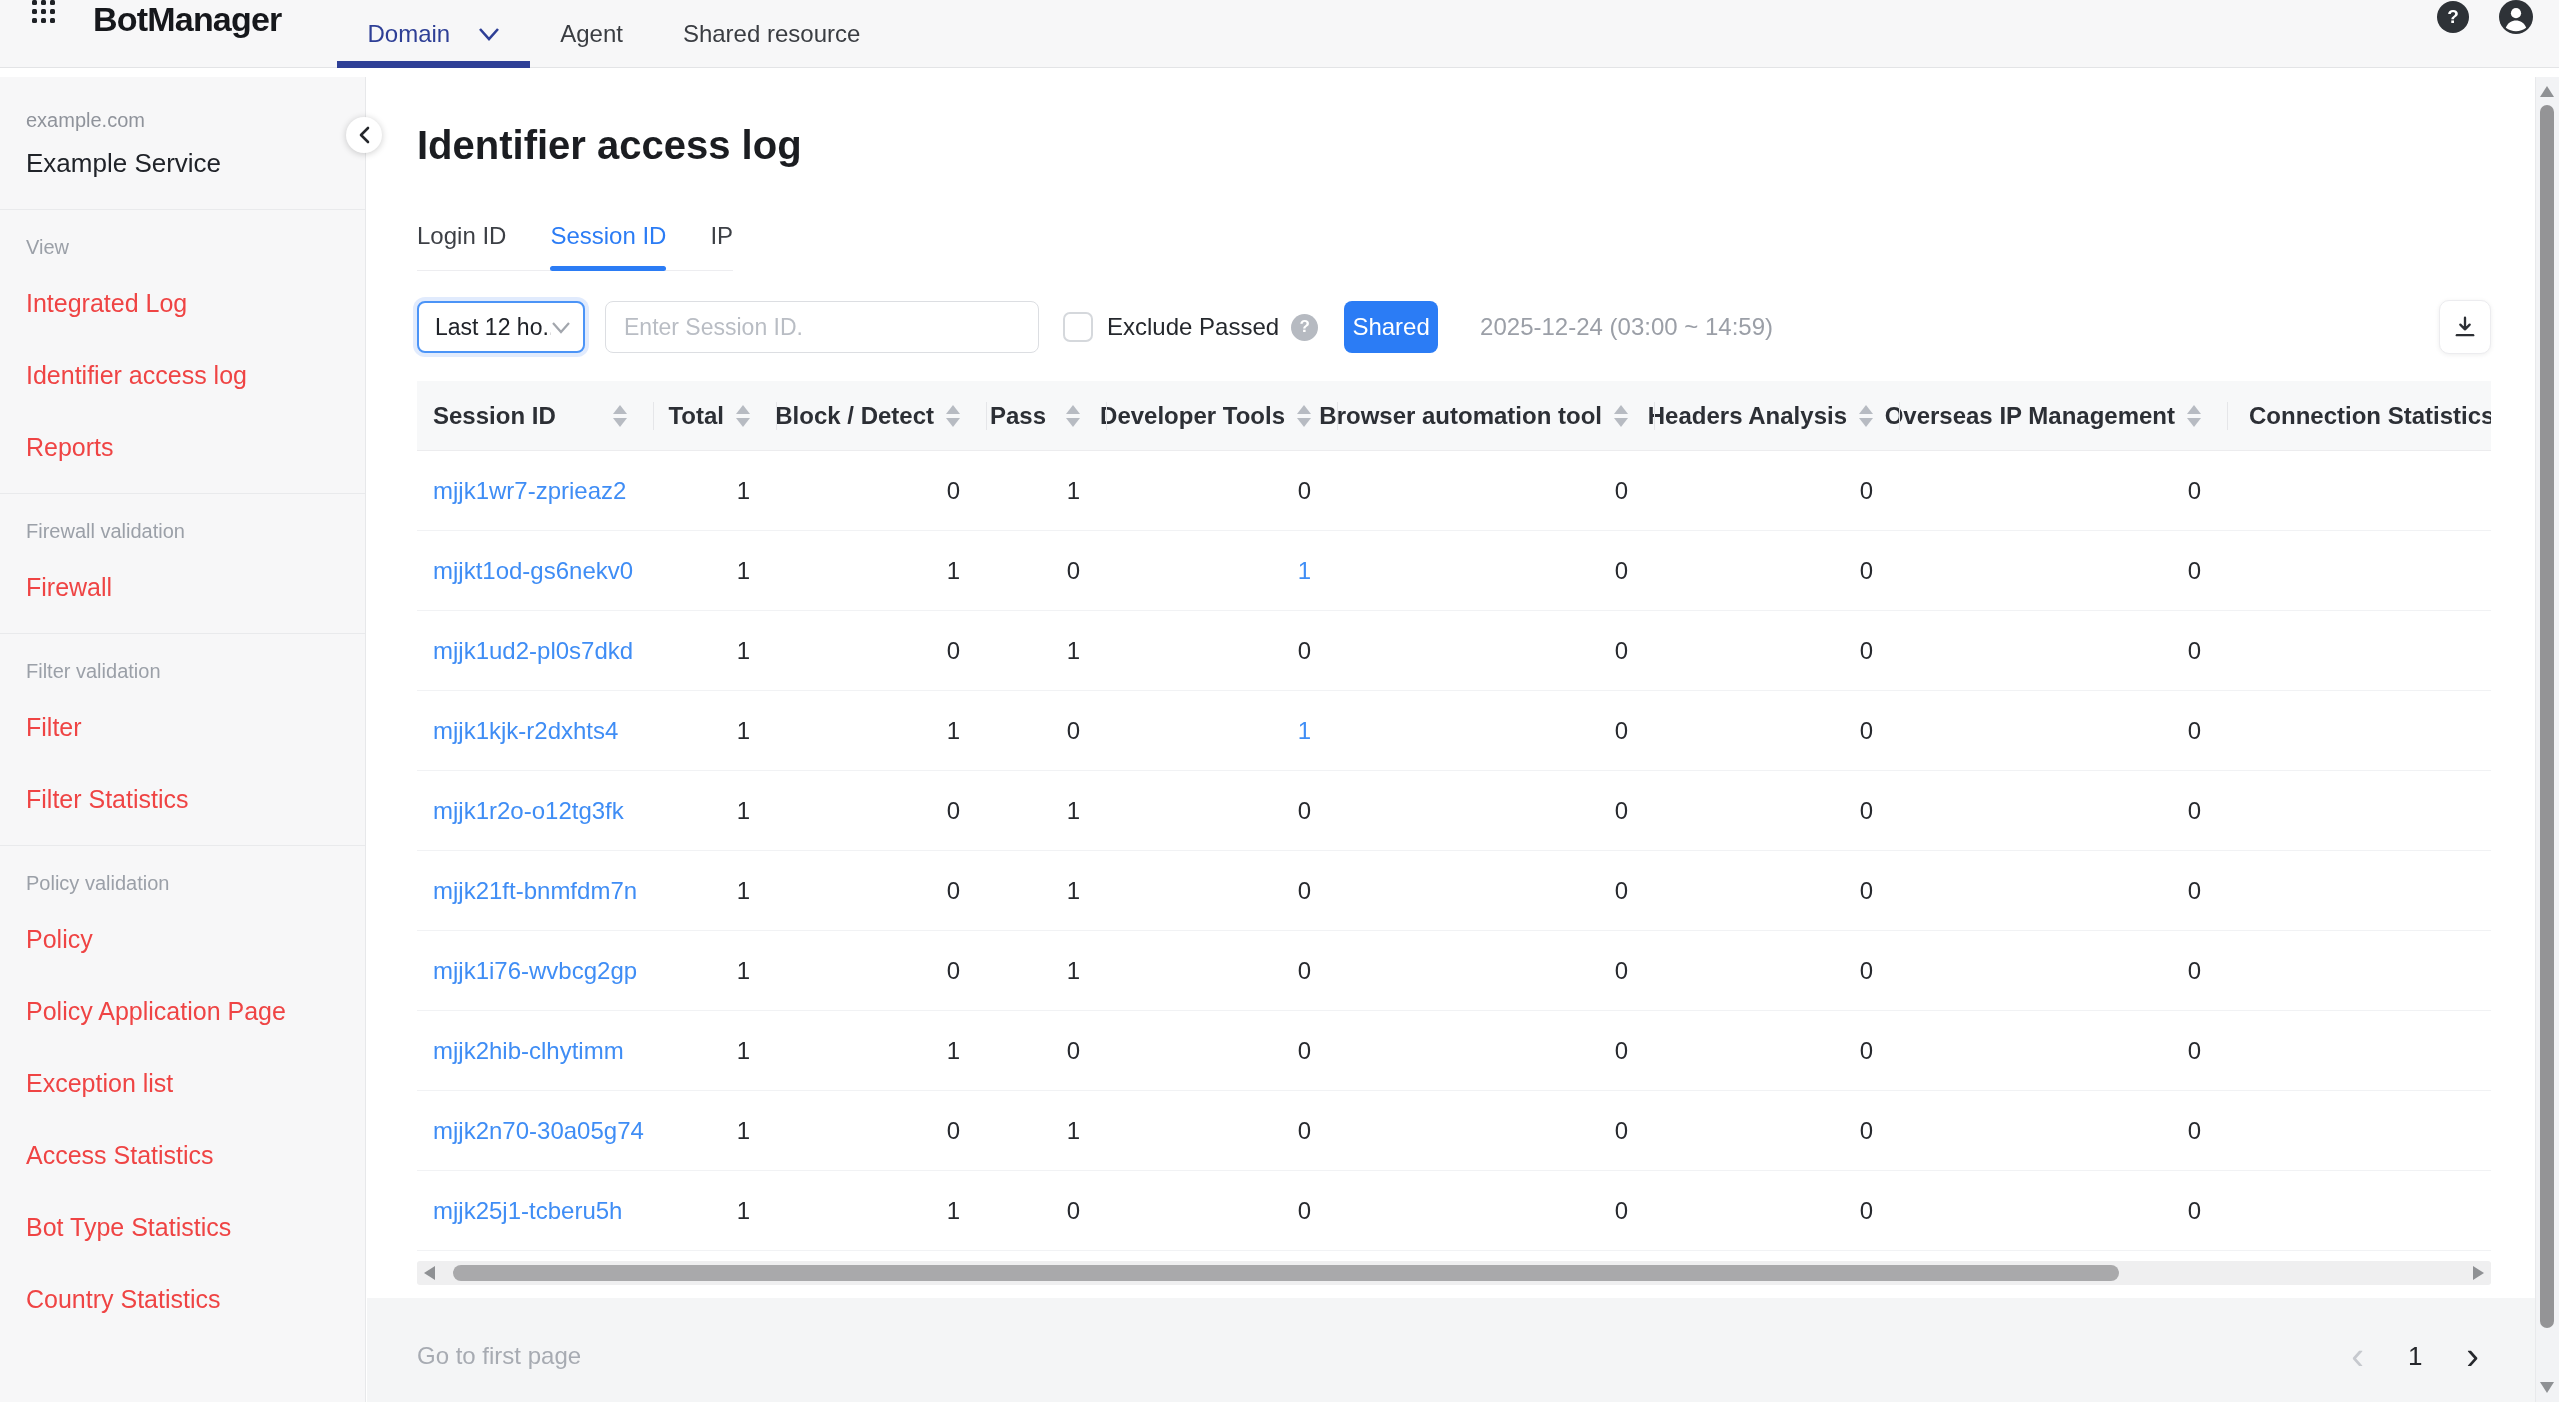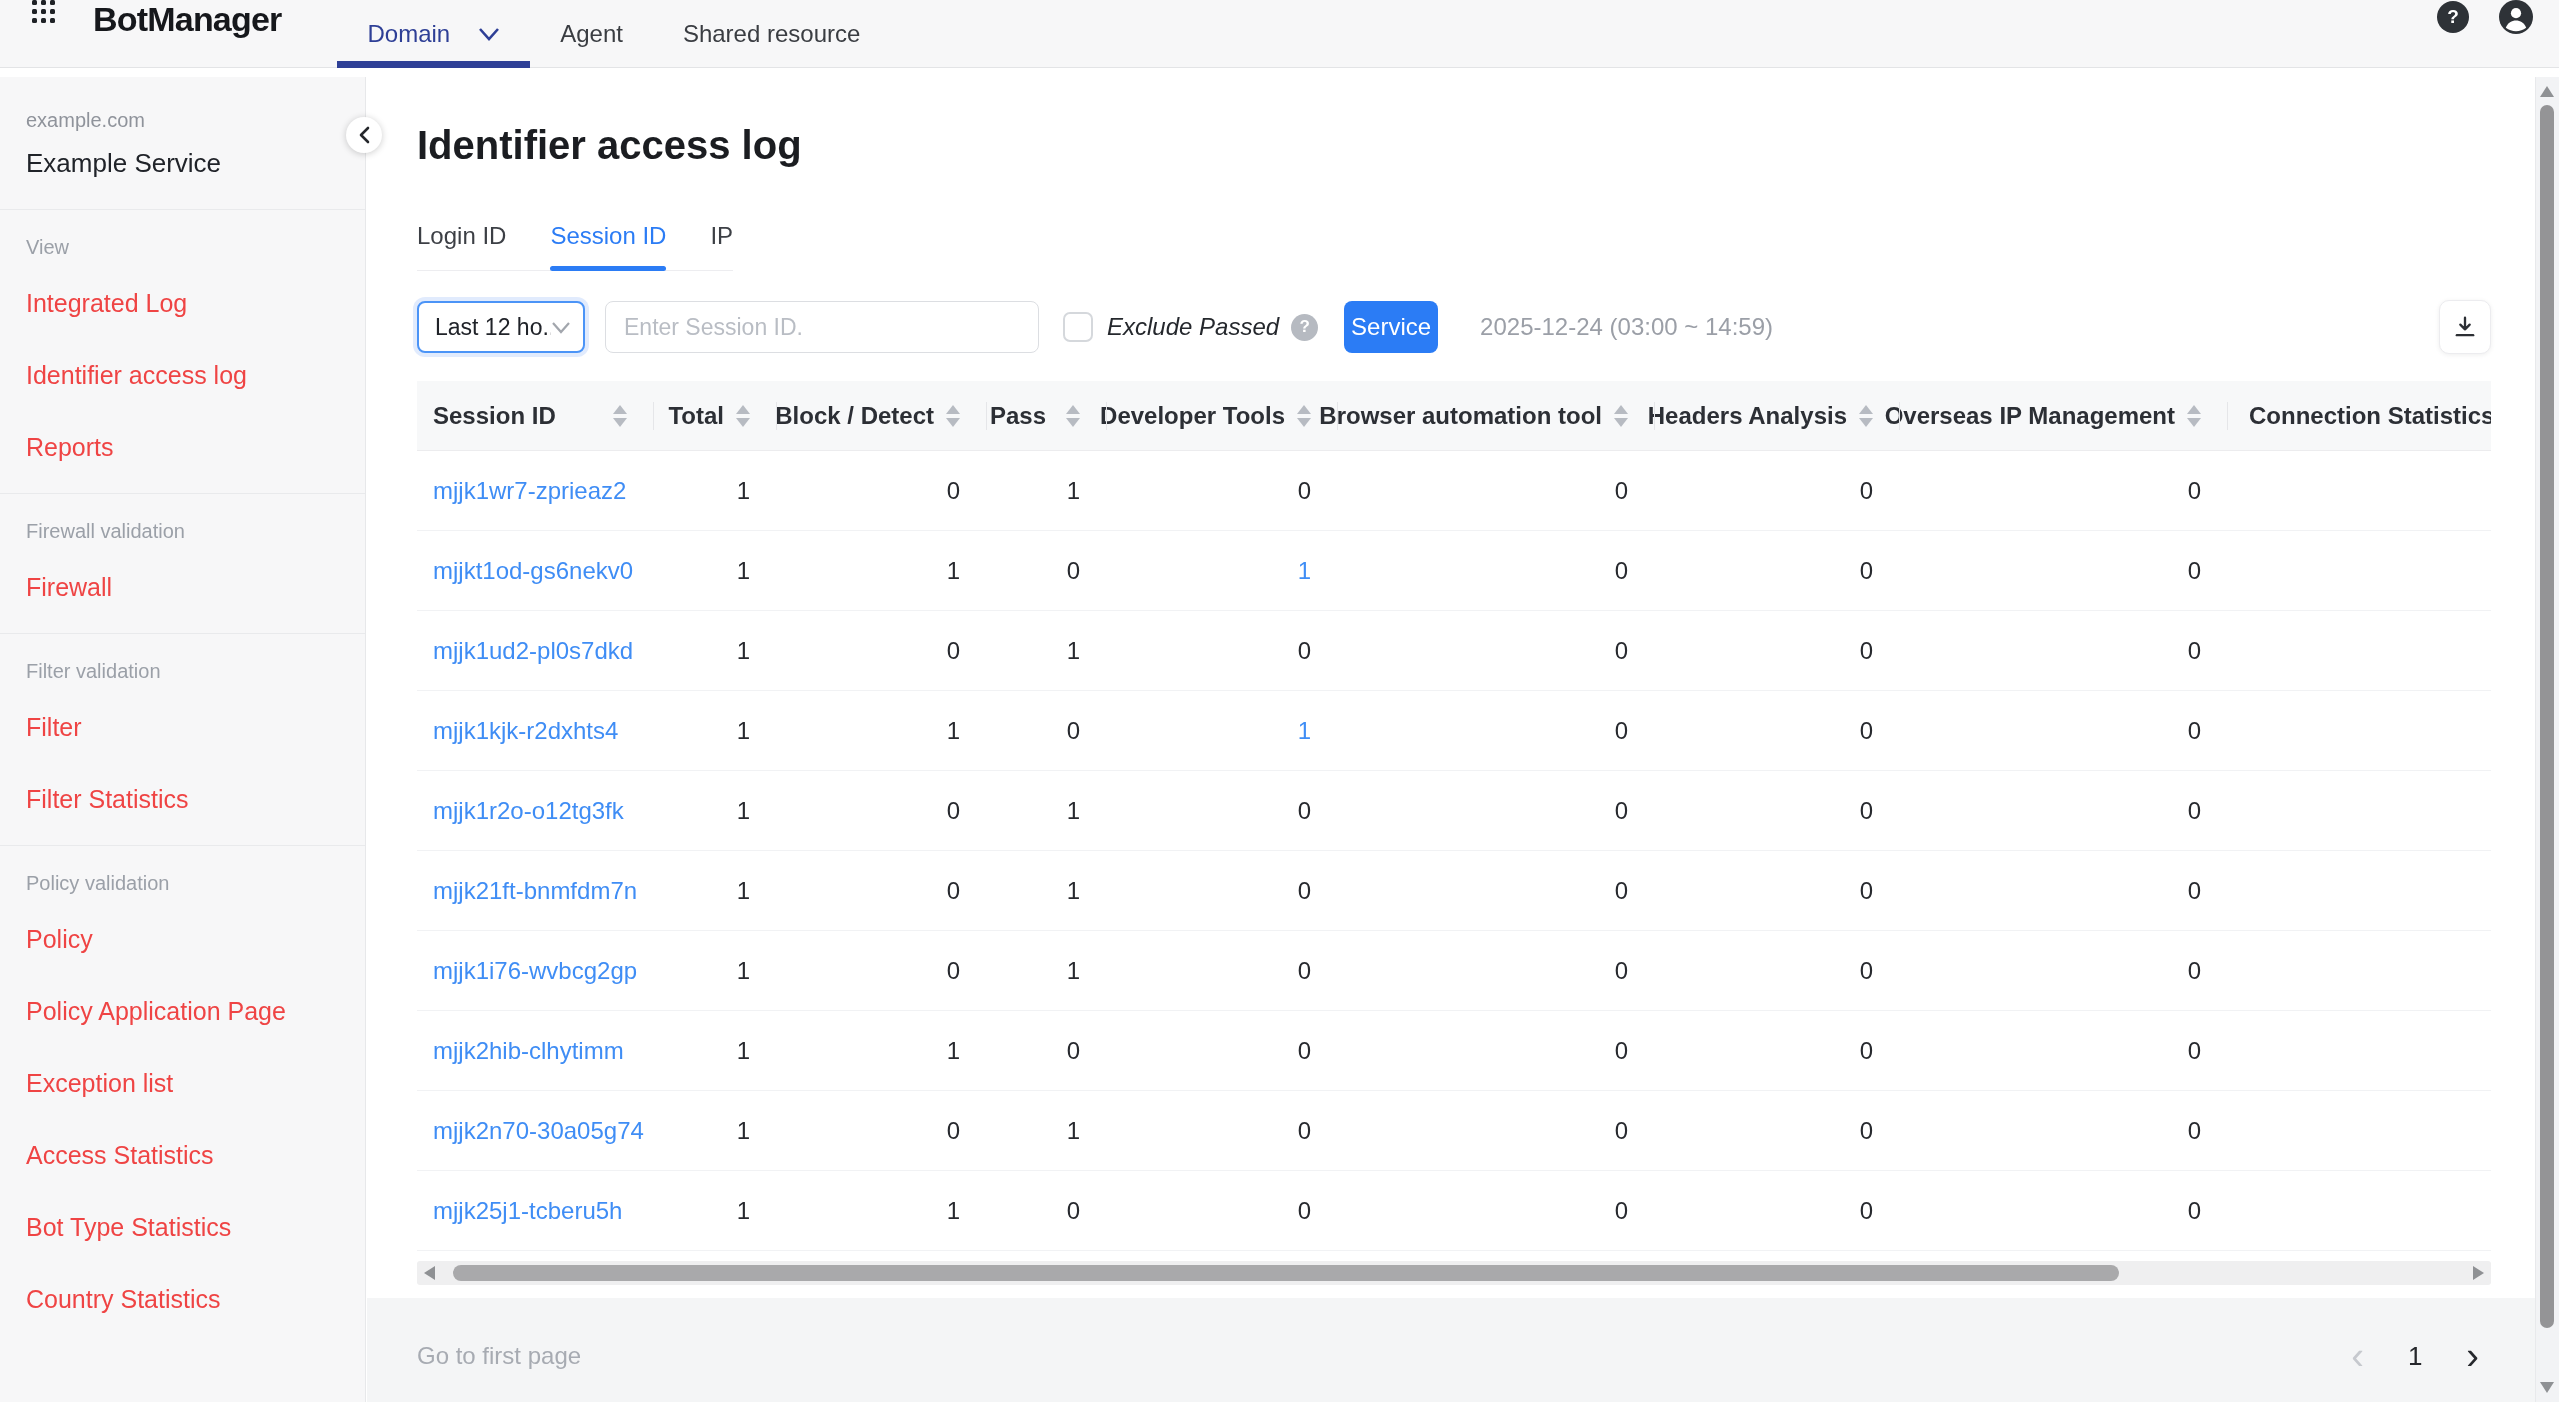--- a/index.html
+++ b/index.html
@@ -54,21 +54,21 @@
   .select { width:168px; height:52px; border:2px solid #4b94f7; border-radius:8px; background:#fff;
     box-shadow:0 0 0 4px rgba(66,133,244,.16); display:flex; align-items:center;
     padding:0 12px 0 16px; cursor:pointer; }
   .select-value { font-size:23px; color:#202329; flex:1; white-space:nowrap; overflow:hidden; }
   .session-input { margin-left:20px; width:434px; height:52px; border:1px solid #dcdee2;
     border-radius:8px; font-size:23px; padding:0 18px; color:#202329; outline:none;
     font-family:"Liberation Sans","DejaVu Sans",sans-serif; }
   .session-input::placeholder { color:#b9bdc4; }
   .checkbox { margin-left:24px; width:30px; height:30px; border:2px solid #d5d8dc;
     border-radius:7px; background:#fff; cursor:pointer; flex:none; }
-  .cb-label { margin-left:14px; font-size:24px; color:#25282d;font-style:italic; }
+  .cb-label { margin-left:14px; font-size:24px; color:#25282d; }
   .help-circle { margin-left:12px; width:27px; height:27px; border-radius:50%; background:#b6bac1;
     color:#fff; font-size:17px; font-weight:700; display:flex; align-items:center;
     justify-content:center; flex:none; }
   .search-btn { margin-left:26px; width:94px; height:52px; background:#2b7cf5; color:#fff;
     border:none; border-radius:8px; font-size:24px; cursor:pointer;
     font-family:"Liberation Sans","DejaVu Sans",sans-serif; }
   .date-range { margin-left:42px; font-size:24px; color:#9b9fa7; white-space:nowrap; }
   .dl-btn { margin-left:auto; width:52px; height:54px; background:#fff; border:1px solid #ececef;
     border-radius:10px; box-shadow:0 1px 5px rgba(0,0,0,.07);
     display:flex; align-items:center; justify-content:center; cursor:pointer; }
@@ -229,21 +229,21 @@
     <div class="select">
       <span class="select-value">Last 12 ho...</span>
       <svg width="20" height="13" viewBox="0 0 20 13">
           <polyline points="2,2 10,11 18,2" fill="none" stroke="#a2a6ad" stroke-width="2.2"></polyline>
         </svg>
     </div>
     <input class="session-input" type="text" placeholder="Enter Session ID." style="">
     <div class="checkbox"></div>
     <span class="cb-label">Exclude Passed</span>
     <div class="help-circle">?</div>
-    <button class="search-btn">Service</button>
+    <button class="search-btn">Shared</button>
     <span class="date-range">2025-12-24 (03:00 ~ 14:59)</span>
     <div class="dl-btn">
       <svg width="28" height="28" viewBox="0 0 24 24">
         <path d="M12 4 V14 M12 14 L8 10 M12 14 L16 10" fill="none" stroke="#2c2f34" stroke-width="2" stroke-linecap="round" stroke-linejoin="round"></path>
         <path d="M5 19 H19" fill="none" stroke="#2c2f34" stroke-width="2" stroke-linecap="round"></path>
       </svg>
     </div>
   </div>
 
   <div class="table-wrap">

